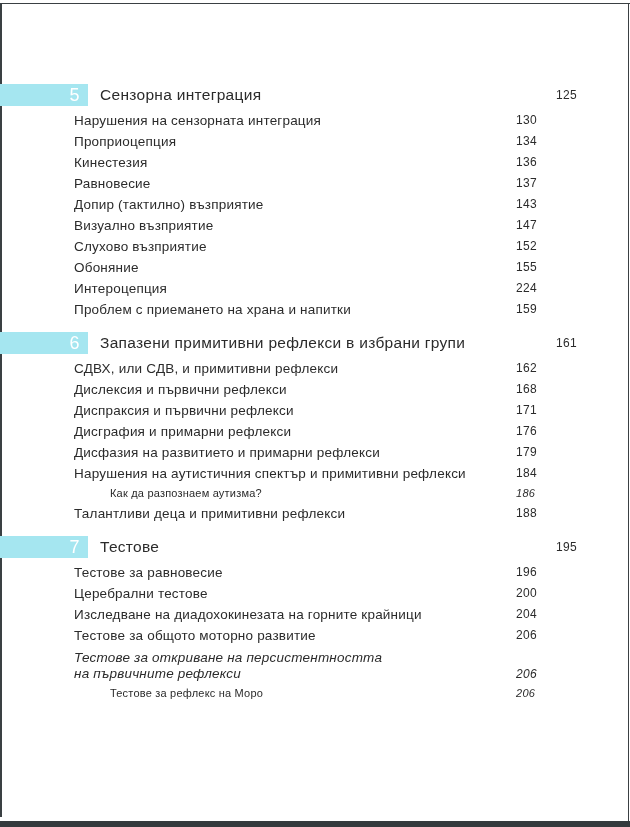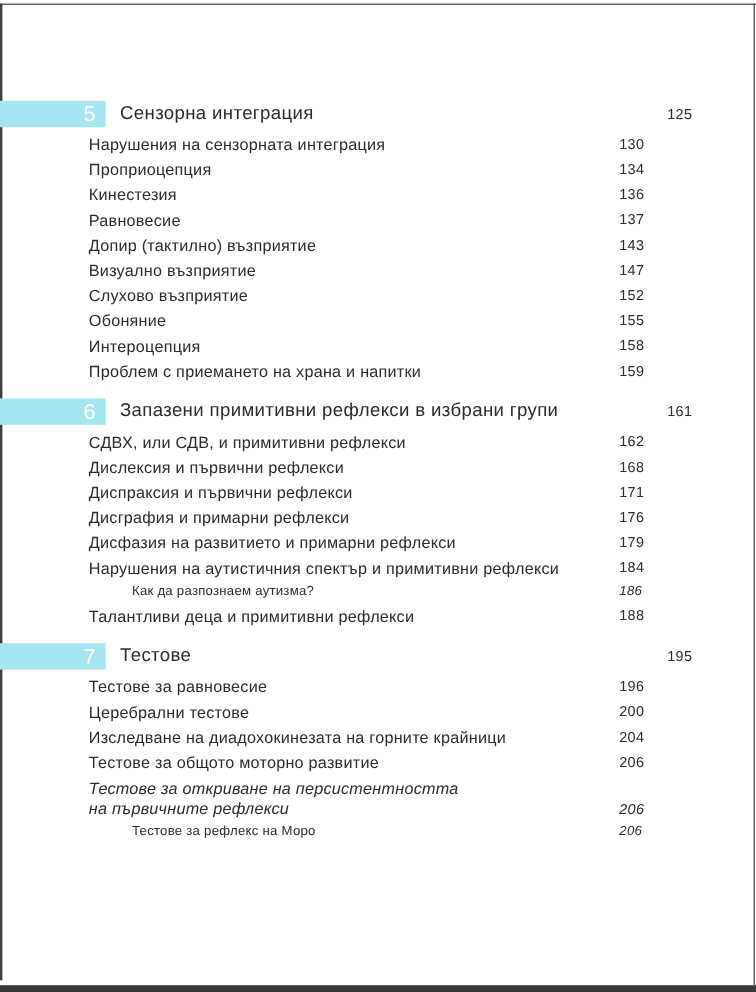--- a/index.html
+++ b/index.html
@@ -114,21 +114,21 @@
       <div class="row">
         <div class="lbl">Слухово възприятие</div>
         <div class="pg">152</div>
       </div>
       <div class="row">
         <div class="lbl">Обоняние</div>
         <div class="pg">155</div>
       </div>
       <div class="row">
         <div class="lbl">Интероцепция</div>
-        <div class="pg">158</div>
+        <div class="pg">224</div>
       </div>
       <div class="row">
         <div class="lbl">Проблем с приемането на храна и напитки</div>
         <div class="pg">159</div>
       </div>
     </div>
   </div>
 
   <div class="chapter">
     <div class="ch-head">

